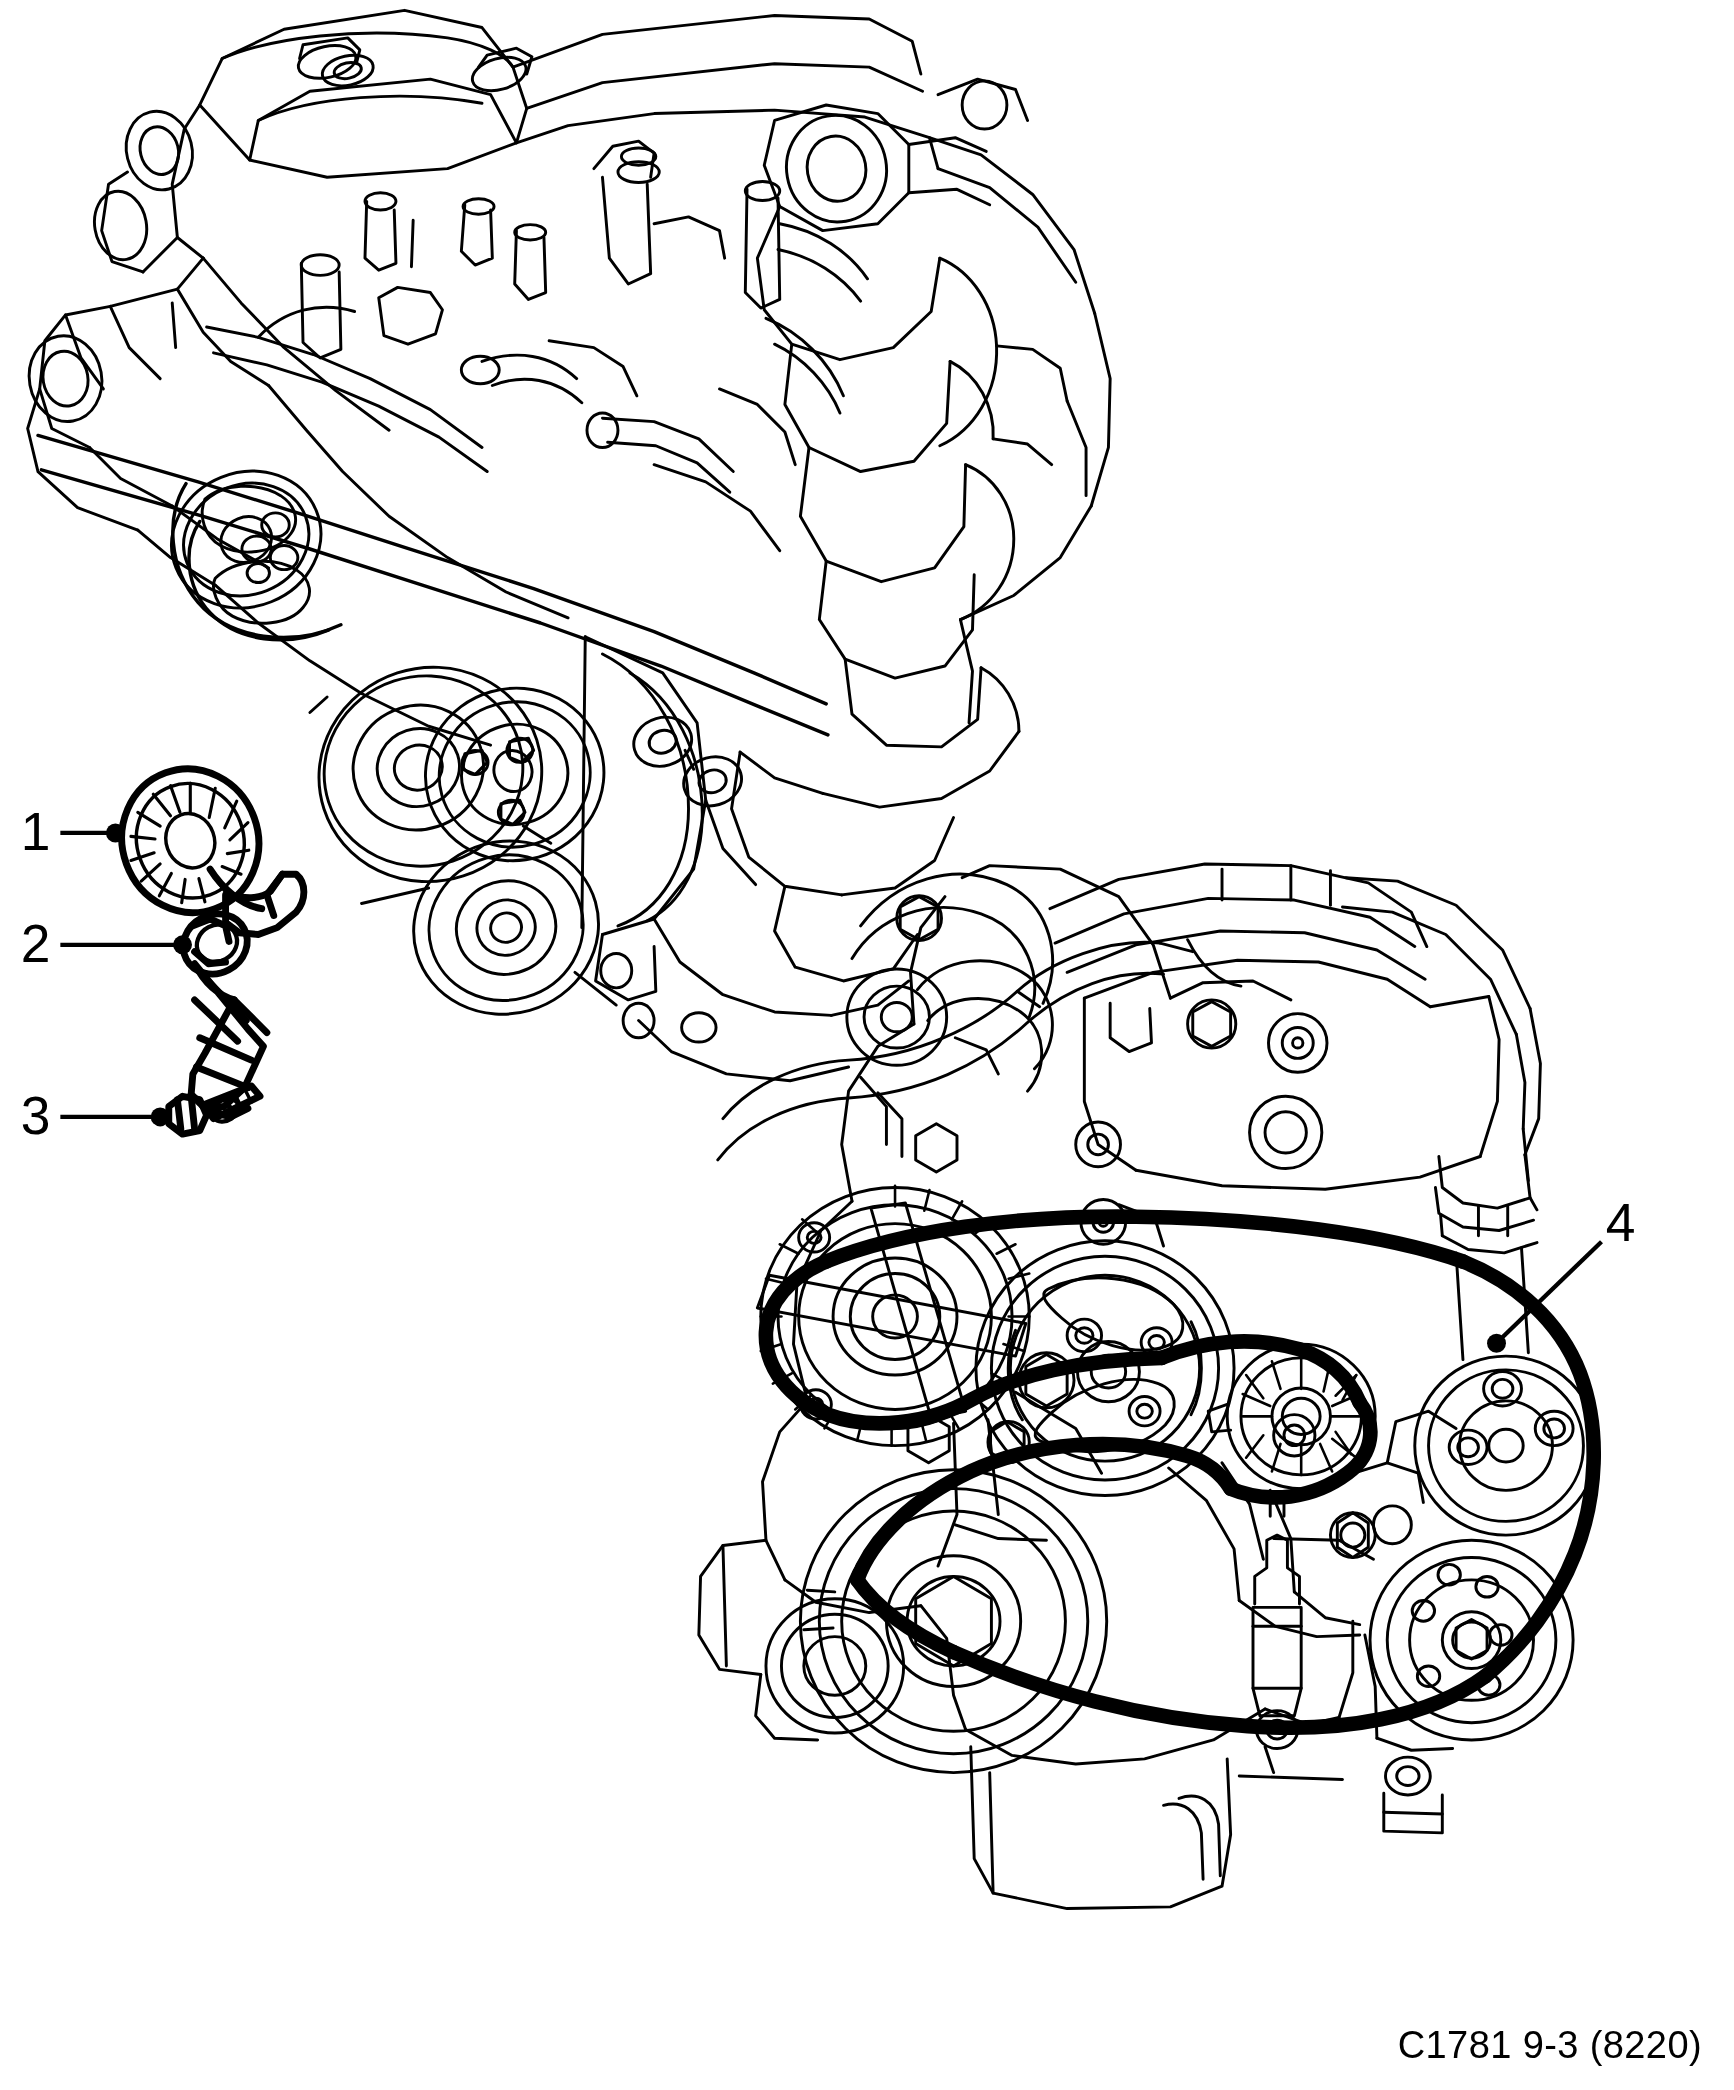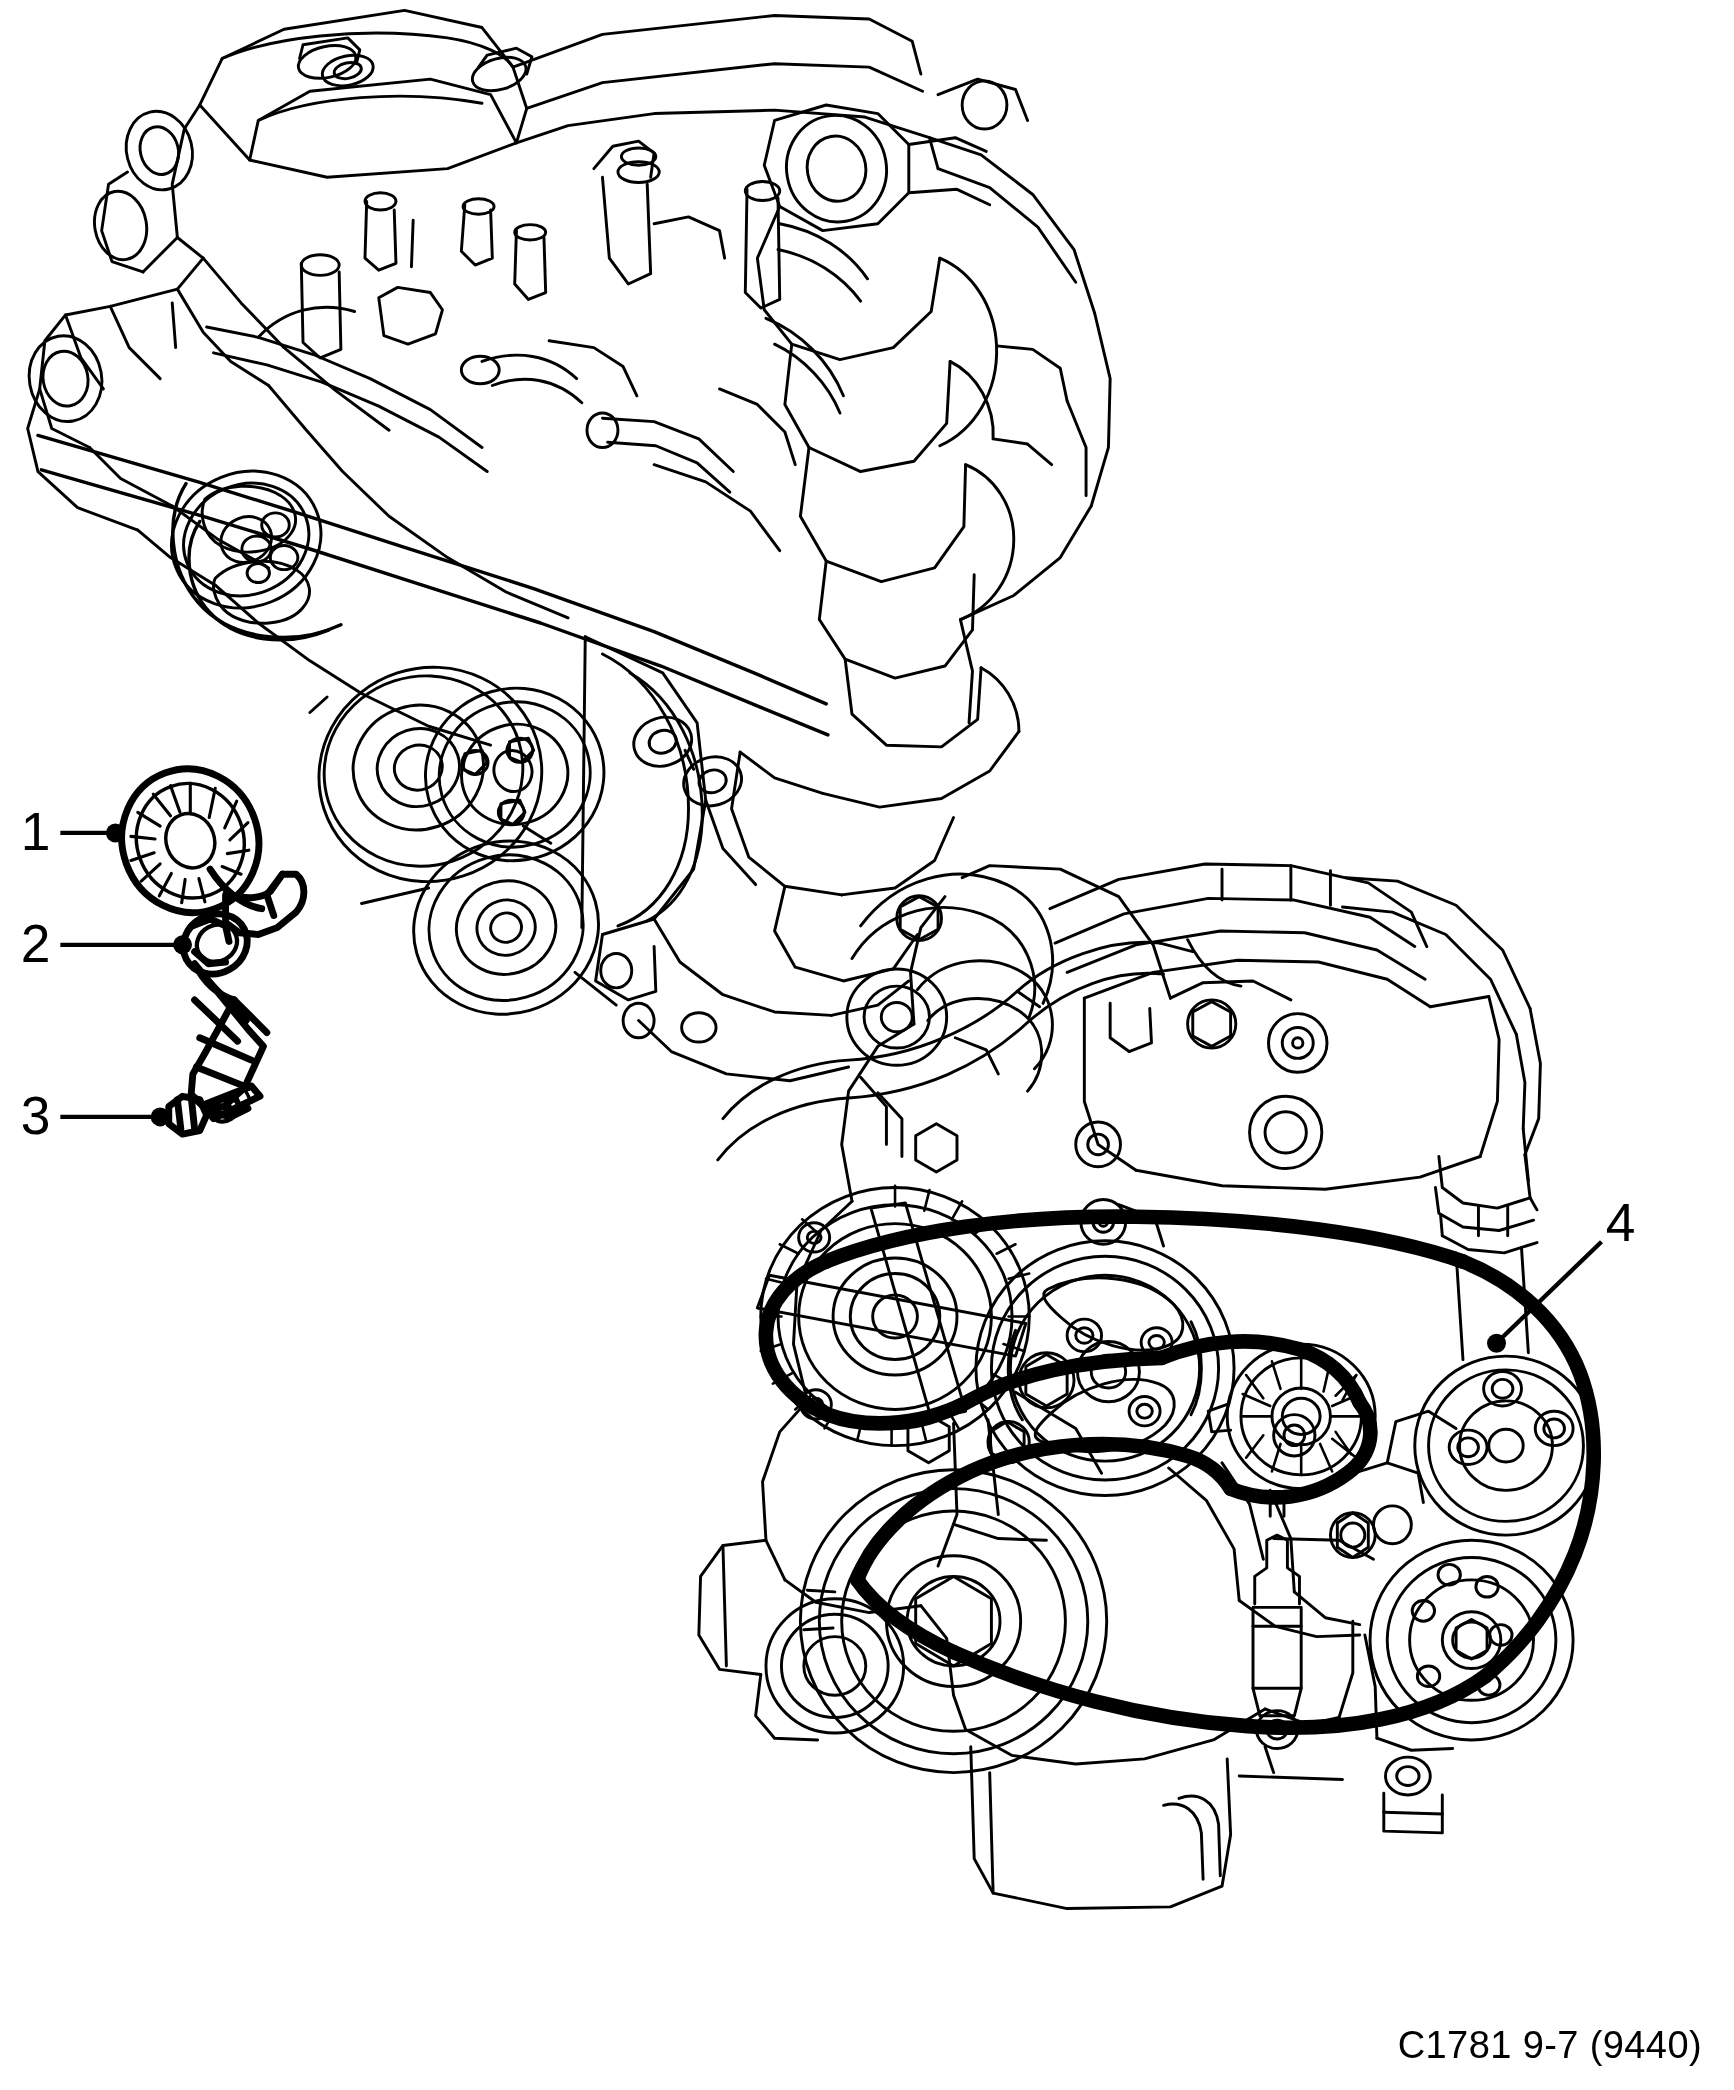--- a/index.html
+++ b/index.html
@@ -612,16 +612,16 @@
 
     <g>
       <text class="callout-num" x="1866" y="1442">4</text>
       <line x1="1861" y1="1443" x2="1745" y2="1555" stroke="#000" stroke-width="5"></line>
       <circle cx="1739" cy="1561" r="11" fill="#000"></circle>
     </g>
   </g>
 
 </svg>
 
-<div class="cap">C1781 9-7 (9440)</div>
+<div class="cap">C1781 9-3 (8220)</div>
 
 </div>
 
 
 </body></html>

